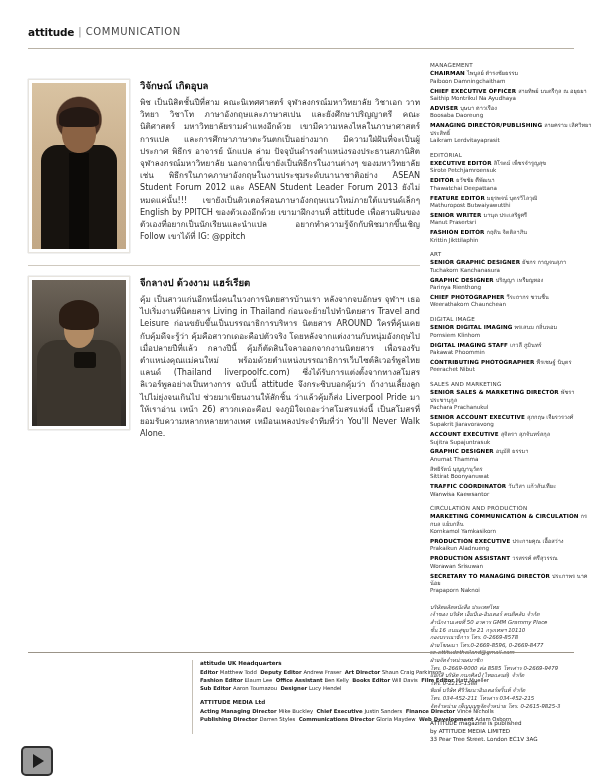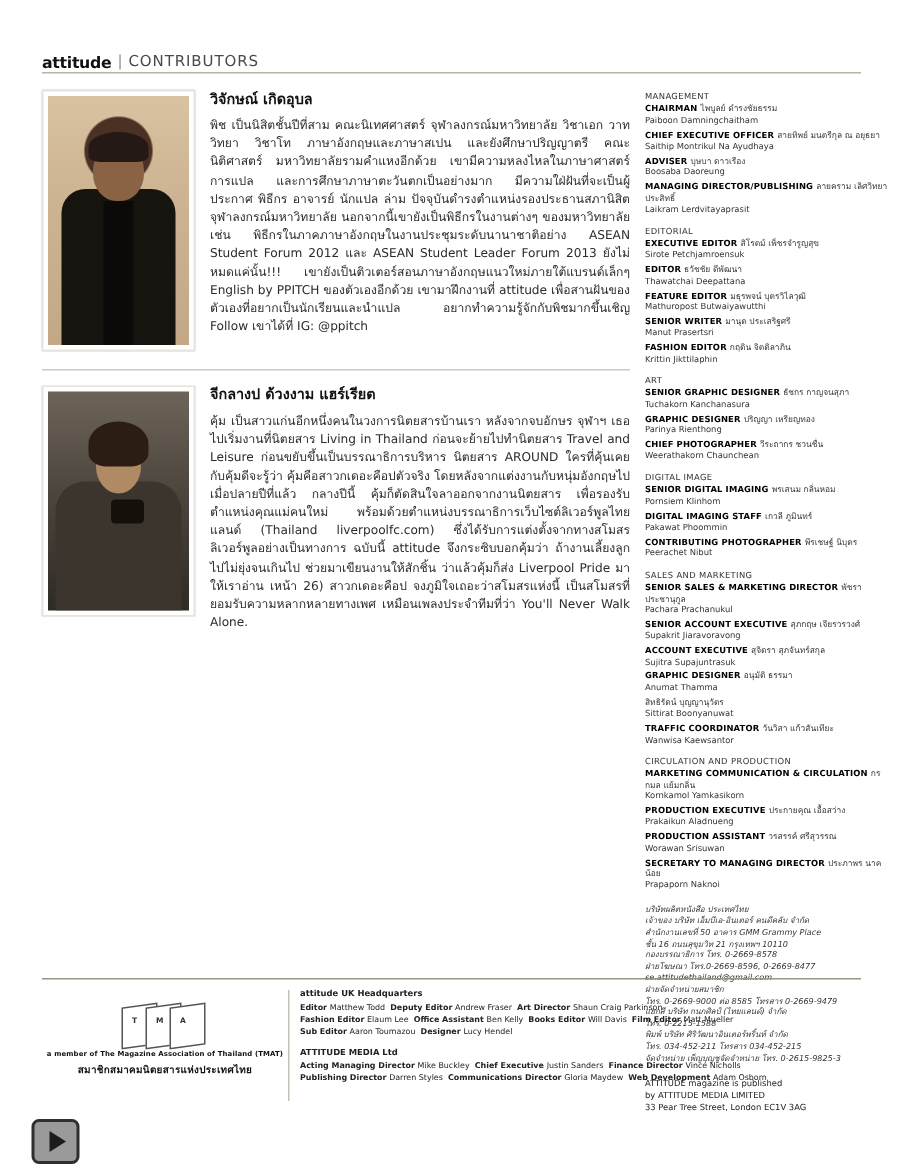--- a/index.html
+++ b/index.html
@@ -27,21 +27,20 @@
 
   
   #masthead {
     position: absolute;
     left: 28px;
     top: 26px;
     width: 546px;
     height: 22px;
     border-bottom: 1px solid #b9b2a6;
     display: flex;
-    align-items: flex-end;
     gap: 4px;
   }
   .brand-word {
     font-size: 10.5px;
     font-weight: 700;
     letter-spacing: -0.2px;
     color: #111;
     line-height: 12px;
   }
   .brand-sep {
@@ -53,21 +52,21 @@
     font-size: 10px;
     letter-spacing: 0.6px;
     color: #4a4a4a;
     line-height: 12px;
   }
 
   
   #contributors {
     position: absolute;
     left: 28px;
-    top: 60px;
+    top: 79px;
     width: 392px;
   }
   .contributor {
     display: flex;
     gap: 10px;
     align-items: flex-start;
   }
 
   .photo-frame {
     width: 102px;
@@ -328,21 +327,21 @@
   }
 </style>
 </head>
 <body>
 
 <div id="page">
 
   <div id="masthead">
     <span class="brand-word">attitude</span>
     <span class="brand-sep">|</span>
-    <span class="brand-section">CONTRIBUTORS</span>
+    <span class="brand-section">COMMUNICATION</span>
   </div>
 
   <div id="contributors">
 
     <div class="contributor">
       <div class="photo-frame">
         <div class="photo p1">
           <div class="ph-figure body"></div>
           <div class="ph-figure shirt"></div>
           <div class="ph-figure head"></div>
@@ -448,32 +447,20 @@
           <div>ATTITUDE magazine is published</div>
           <div>by ATTITUDE MEDIA LIMITED</div>
           <div>33 Pear Tree Street, London EC1V 3AG</div>
         </div>
     </div>
 
   </div>
 
   <div id="footer-rule"></div>
 
-  <div id="tmat">
-    <div class="tmat-mark">
-      <span class="sheet s1"></span>
-      <span class="sheet s2"></span>
-      <span class="sheet s3"></span>
-      <span class="ltr l1">T</span>
-      <span class="ltr l2">M</span>
-      <span class="ltr l3">A</span>
-    </div>
-    <div class="tmat-en">a member of The Magazine Association of Thailand (TMAT)</div>
-    <div class="tmat-th">สมาชิกสมาคมนิตยสารแห่งประเทศไทย</div>
-  </div>
 
   <div id="footer-divider"></div>
 
   <div id="uk">
     <div class="uk-title">attitude UK Headquarters</div>
     <div id="uk-block1">
         <div class="uk-line"><span class="uk-role">Editor </span><span>Matthew Todd&nbsp;&nbsp;</span><span class="uk-role">Deputy Editor </span><span>Andrew Fraser&nbsp;&nbsp;</span><span class="uk-role">Art Director </span><span>Shaun Craig Parkinson</span></div>
         <div class="uk-line"><span class="uk-role">Fashion Editor </span><span>Elaum Lee&nbsp;&nbsp;</span><span class="uk-role">Office Assistant </span><span>Ben Kelly&nbsp;&nbsp;</span><span class="uk-role">Books Editor </span><span>Will Davis&nbsp;&nbsp;</span><span class="uk-role">Film Editor </span><span>Matt Mueller</span></div>
         <div class="uk-line"><span class="uk-role">Sub Editor </span><span>Aaron Toumazou&nbsp;&nbsp;</span><span class="uk-role">Designer </span><span>Lucy Hendel</span></div>
       </div>

